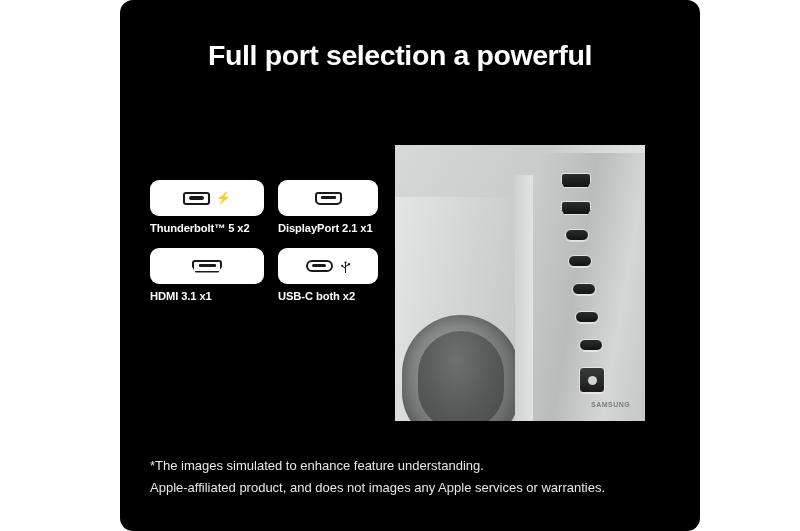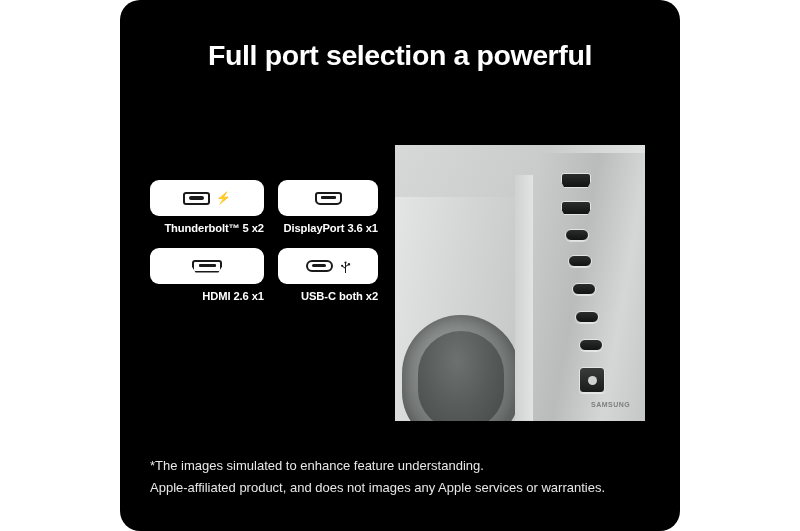--- a/index.html
+++ b/index.html
@@ -19,22 +19,23 @@
     height: 531px;
     background: #ffffff;
   }
   .card {
     position: absolute;
     left: 120px;
     top: 0px;
     width: 560px;
     height: 531px;
     background: #000000;
-    border-radius: 20px;
+    border-radius: 13px;
     overflow: hidden;
+    padding-left: 20px;
   }
   .headline {
     position: absolute;
     left: 0;
     top: 36px;
     width: 560px;
     text-align: center;
     color: #ffffff;
     font-size: 28.5px;
     font-weight: bold;
@@ -68,21 +69,21 @@
     justify-content: center;
     gap: 7px;
   }
   .pill.w1 { width: 114px; }
   .pill.w2 { width: 100px; }
   .pill-label {
     color: #ffffff;
     font-size: 11.2px;
     font-weight: bold;
     margin-top: 6px;
-    text-align: right;
+    text-align: left;
     letter-spacing: -0.1px;
   }
   .gap { width: 14px; }
 
   
   .ico-tb {
     width: 27px; height: 13px;
     border: 2.2px solid #1a1a1a;
     border-radius: 3px;
     box-sizing: border-box;
@@ -273,30 +274,30 @@
             <span class="ico-tb"></span>
             <span class="bolt">⚡</span>
           </div>
           <div class="pill-label">Thunderbolt™ 5 x2</div>
         </div>
         <div class="gap"></div>
         <div class="port-item">
           <div class="pill w2">
             <span class="ico-dp"></span>
           </div>
-          <div class="pill-label">DisplayPort 3.6 x1</div>
+          <div class="pill-label">DisplayPort 2.1 x1</div>
         </div>
       </div>
 
       <div class="port-row">
         <div class="port-item">
           <div class="pill w1">
             <span class="ico-hdmi"></span>
           </div>
-          <div class="pill-label">HDMI 2.6 x1</div>
+          <div class="pill-label">HDMI 3.1 x1</div>
         </div>
         <div class="gap"></div>
         <div class="port-item">
           <div class="pill w2">
             <span class="ico-usbc"></span>
             <span class="usb-glyph">
               <svg viewBox="0 0 12 14" width="11" height="13" aria-hidden="true">
                 <g fill="none" stroke="#1a1a1a" stroke-width="1.1">
                   <line x1="6" y1="2" x2="6" y2="13"></line>
                   <line x1="6" y1="8" x2="2.5" y2="5.5"></line>

